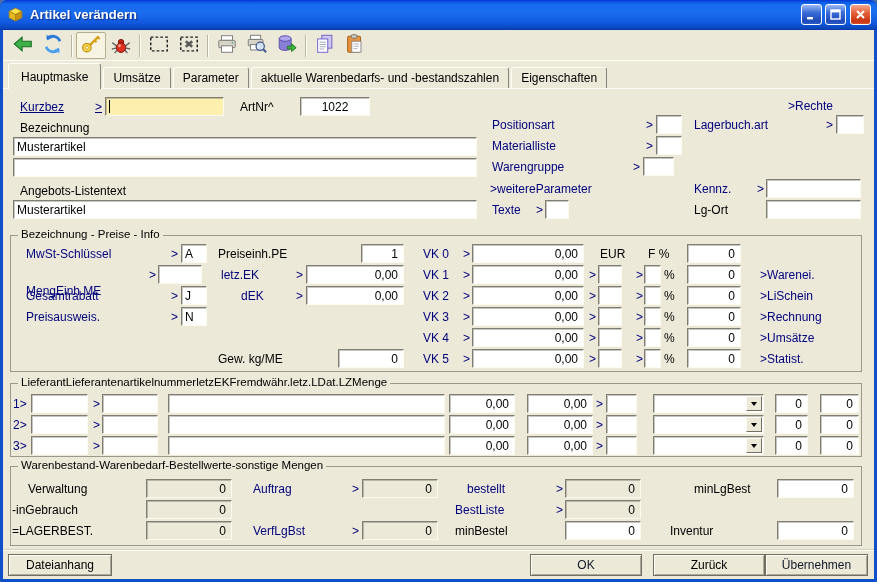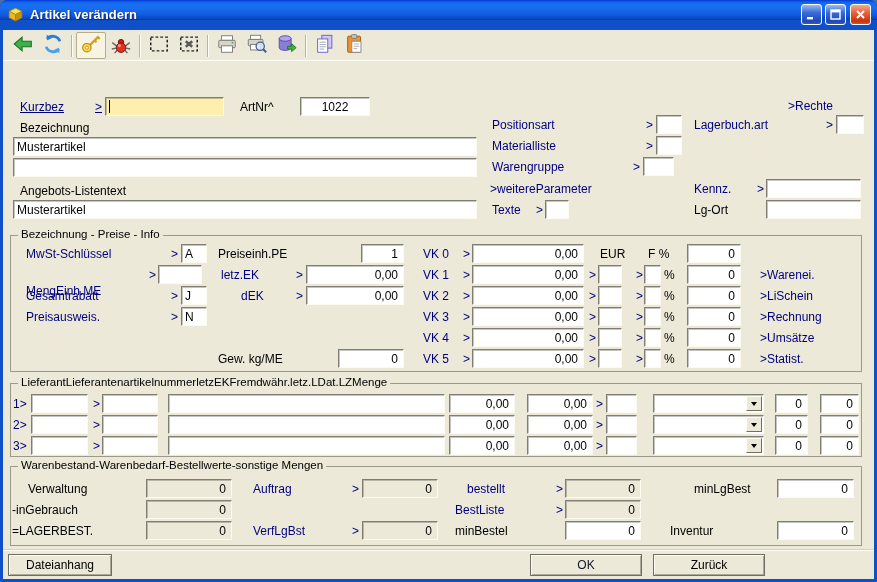--- a/index.html
+++ b/index.html
@@ -3,21 +3,21 @@
 <meta charset="utf-8">
 <style>
   html,body{margin:0;padding:0;background:#4a6da8;}
   *{box-sizing:border-box;}
   .window{
     position:relative;width:877px;height:582px;
     background:#0f4fc8;border-radius:7px 7px 2px 2px;overflow:hidden;
     font-family:"Liberation Sans","DejaVu Sans",sans-serif;font-size:12px;color:#000;
   }
   .titlebar{
-    position:absolute;top:0;left:0;right:0;height:20px;border-radius:7px 7px 0 0;
+    position:absolute;top:0;left:0;right:0;height:30px;border-radius:7px 7px 0 0;
     background:linear-gradient(180deg,#0831d9 0,#0855dd 6%,#156aef 14%,#1a6eee 40%,#1159e0 75%,#0947bd 94%,#0835a8 100%);
   }
   .title-icon{position:absolute;left:7px;top:6px;width:17px;height:17px;}
   .title-text{position:absolute;left:30px;top:7px;color:#fff;font-weight:bold;font-size:13px;text-shadow:1px 1px 1px #0a2a80;white-space:nowrap;}
   .winbtn{position:absolute;top:4px;width:21px;height:21px;border:1px solid #fff;border-radius:3px;padding:0;cursor:pointer;
     background:linear-gradient(180deg,#9cb8f4 0,#3a6cd8 40%,#1e49b8 85%,#2c5ac8 100%);}
   .winbtn.close{background:linear-gradient(180deg,#f4a890 0,#e4643c 40%,#c83410 85%,#d8502c 100%);}
   .winbtn svg{position:absolute;left:3px;top:3px;}
   .bg{position:absolute;top:30px;left:3px;right:3px;bottom:3px;background:#ece9d8;}
 
@@ -169,20 +169,37 @@
     <button class="tbtn">
         <span><svg width="22" height="22" viewBox="0 0 24 24">
             <rect x="4" y="3.5" width="14" height="17.5" rx="1" fill="#e8923a" stroke="#9a5a14"></rect>
             <rect x="8" y="1.8" width="6" height="4" rx="1" fill="#c8c4b8" stroke="#777"></rect>
             <rect x="8.5" y="9" width="10" height="12" fill="#fff" stroke="#888"></rect>
             <path d="M10.5 12 h6 M10.5 14.5 h6 M10.5 17 h4" stroke="#aab" stroke-width="1"></path>
           </svg></span>
       </button>
   </div>
 
+  <div class="tabs">
+    <div class="tab active">
+        <span>Hauptmaske</span>
+      </div>
+    <div class="tab">
+        <span>Umsätze</span>
+      </div>
+    <div class="tab">
+        <span>Parameter</span>
+      </div>
+    <div class="tab">
+        <span>aktuelle Warenbedarfs- und -bestandszahlen</span>
+      </div>
+    <div class="tab">
+        <span>Eigenschaften</span>
+      </div>
+  </div>
 
   <span class="K u" style="left:20px;top:100px;">Kurzbez</span>
   <span class="K u" style="left:95px;top:100px;">&gt;</span>
   <input class="tb yellow" style="left: 105px; top: 97px; width: 119px;">
   <span class="caret" style="left:109px;top:100px;"></span>
   <span class="L" style="left:240px;top:100px;">ArtNr^</span>
   <input class="tb ctr" style="left: 300px; top: 97px; width: 70px;" value="1022">
 
   <span class="L" style="left:20px;top:121px;">Bezeichnung</span>
   <input class="tb" style="left: 13px; top: 137px; width: 464px;" value="Musterartikel">
@@ -394,14 +411,15 @@
   <input class="tb ro num" style="left: 362px; top: 521px; width: 76px;" value="0">
   <span class="L" style="left:455px;top:524px;">minBestel</span>
   <input class="tb num" style="left: 565px; top: 521px; width: 76px;" value="0">
   <span class="L" style="left:670px;top:524px;">Inventur</span>
   <input class="tb num" style="left: 777px; top: 521px; width: 77px;" value="0">
 
   <div class="divider"></div>
   <button class="btn" style="left:8px;top:554px;width:104px;">Dateianhang</button>
   <button class="btn disabled" style="left:530px;top:554px;width:112px;">OK</button>
   <button class="btn" style="left:653px;top:554px;width:112px;">Zurück</button>
+  <button class="btn disabled" style="left:765px;top:554px;width:103px;">Übernehmen</button>
 
 </div>
 
 </body></html>

